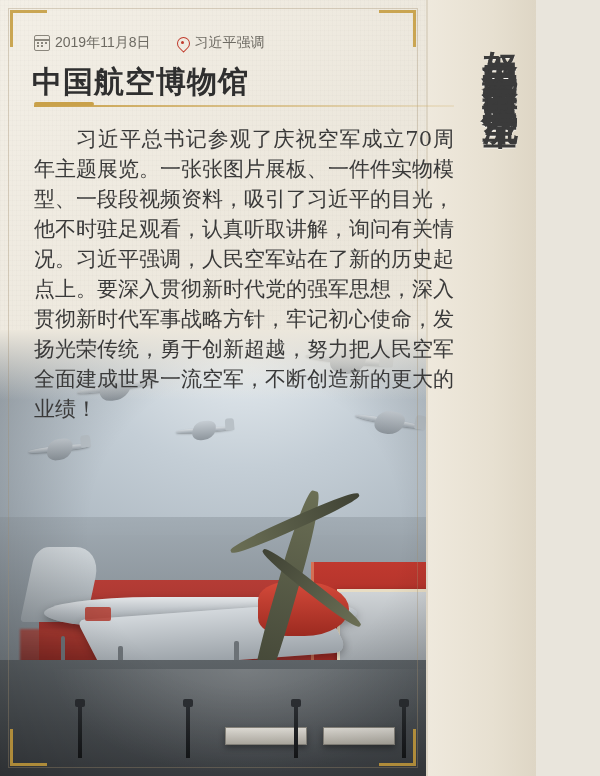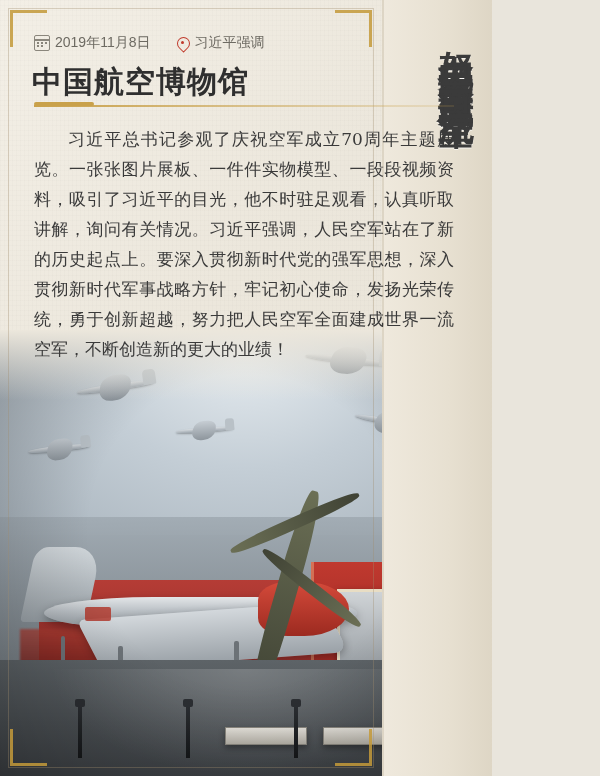--- a/index.html
+++ b/index.html
@@ -2,21 +2,21 @@
 <html><head>
 <meta charset="utf-8">
 <style>
   html,body{margin:0;padding:0;}
   body{
     width:600px;height:776px;overflow:hidden;
     font-family:"Liberation Sans","DejaVu Sans",sans-serif;
     background:#e9e5dc;
   }
   .poster{
-    position:relative;width:492px;height:776px;
+    position:relative;width:536px;height:776px;
     background:
       linear-gradient(135deg,#f3efe6 0%,#ece7dc 40%,#e6e0d3 100%);
     overflow:hidden;
   }
   
   .paper-texture{
     position:absolute;inset:0;
     background-image:
       repeating-linear-gradient(90deg,rgba(0,0,0,0.012) 0 1px,rgba(0,0,0,0) 1px 4px),
       repeating-linear-gradient(0deg,rgba(0,0,0,0.012) 0 1px,rgba(0,0,0,0) 1px 5px);
@@ -82,21 +82,21 @@
     background:linear-gradient(90deg,#c9a14a 0%,rgba(201,161,74,.15) 100%);
   }
   .title-rule:after{
     content:"";position:absolute;left:0;top:-3px;width:60px;height:4px;background:#c9a14a;border-radius:2px;
   }
 
   
   .body-text{
     position:absolute;left:34px;top:124px;width:420px;
     font-family:"DejaVu Serif","Liberation Serif",serif;
-    font-size:17px;line-height:30px;color:#3a3a3a;
+    font-size:21px;line-height:30px;color:#3a3a3a;
     text-align:justify;text-indent:2em;
   }
 
   
   .photo{
     position:absolute;left:0;top:330px;width:490px;height:446px;
     overflow:hidden;
     background:linear-gradient(180deg,#cfd7dd 0%,#bcc6ce 28%,#9aa4ac 55%,#6f757a 78%,#4d5155 100%);
   }
   .hall-ceiling{

